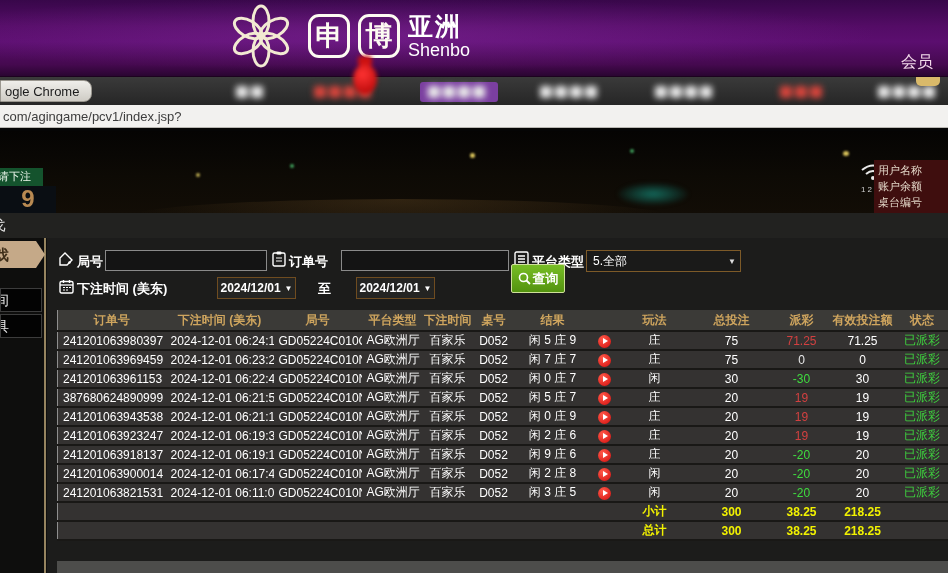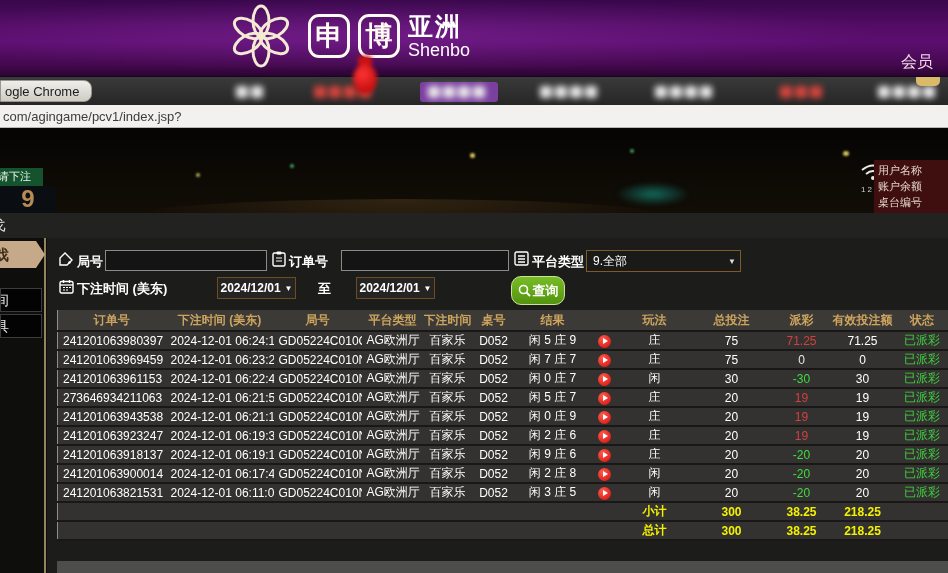--- a/index.html
+++ b/index.html
@@ -116,22 +116,22 @@
     padding:0 4px 0 6px; cursor:default;
   }
   .fselect .arr { font-size:8px; color:#ddd; }
   .fdate {
     position:absolute; height:22px; background:#242422; border:1px solid #6f4c20; z-index:6;
     color:#fff; font-size:12px; font-weight:bold; display:flex; align-items:center; gap:4px;
     justify-content:center; padding:0 4px; cursor:default;
   }
   .fdate .arr { font-size:8px; }
   .search-btn {
-    position:absolute; left:511px; top:276px; width:54px; height:29px; z-index:6;
-    background:linear-gradient(180deg,#77bd25,#53930f); border:1px solid #cfe09a; border-radius:10px;
+    position:absolute; left:511px; top:264px; width:54px; height:29px; z-index:6;
+    background:linear-gradient(180deg,#77bd25,#53930f); border:1px solid #cfe09a; border-radius:2px;
     color:#fff; font-size:13px; font-weight:bold; display:flex; align-items:center; justify-content:center; gap:2px;
     cursor:pointer;
   }
   
   .rec-table {
     position:absolute; left:57px; top:310px; width:891px; z-index:6;
     border-collapse:collapse; table-layout:fixed; border-left:1px solid #8f8f8f;
     font-size:12px; color:#fff;
   }
   .rec-table th {
@@ -293,21 +293,21 @@
   </svg>
   <div class="flabel" style="left:289px;top:253px;">订单号</div>
   <input class="finput" style="left: 341px; top: 250px; width: 168px;" value="">
 
   <svg class="ficon" style="left:514px;top:251px;" width="15" height="15" viewBox="0 0 15 15">
     <rect x="1" y="1" width="13" height="13" rx="1.5" fill="none" stroke="#fff" stroke-width="1.4"></rect>
     <path d="M4 5 h7 M4 8 h7 M4 11 h7" stroke="#fff" stroke-width="1.3"></path>
   </svg>
   <div class="flabel" style="left:532px;top:253px;">平台类型</div>
   <div class="fselect" style="left:586px;top:250px;width:155px;">
-    <span>9.全部</span>
+    <span>5.全部</span>
     <span class="arr">▼</span>
   </div>
 
   <svg class="ficon" style="left:59px;top:279px;" width="15" height="15" viewBox="0 0 15 15">
     <rect x="1" y="2.5" width="13" height="11.5" rx="1.5" fill="none" stroke="#fff" stroke-width="1.4"></rect>
     <path d="M1 6 h13" stroke="#fff" stroke-width="1.3"></path>
     <path d="M4.5 1 v3 M10.5 1 v3" stroke="#fff" stroke-width="1.4"></path>
     <path d="M4 8.5 h2 M7 8.5 h2 M10 8.5 h2 M4 11 h2 M7 11 h2" stroke="#fff" stroke-width="1.2"></path>
   </svg>
   <div class="flabel" style="left:77px;top:280px;">下注时间 (美东)</div>
@@ -401,21 +401,21 @@
       <td>D052</td>
       <td>闲 0 庄 7</td>
       <td><span class="play-btn"></span></td>
       <td>闲</td>
       <td>30</td>
       <td class="neg">-30</td>
       <td>30</td>
       <td class="status-ok">已派彩</td>
     </tr>
         <tr>
-      <td class="l">273646934211063</td>
+      <td class="l">387680624890999</td>
       <td class="l">2024-12-01 06:21:56</td>
       <td class="l">GD05224C010NX</td>
       <td class="l">AG欧洲厅</td>
       <td>百家乐</td>
       <td>D052</td>
       <td>闲 5 庄 7</td>
       <td><span class="play-btn"></span></td>
       <td>庄</td>
       <td>20</td>
       <td class="pos">19</td>

